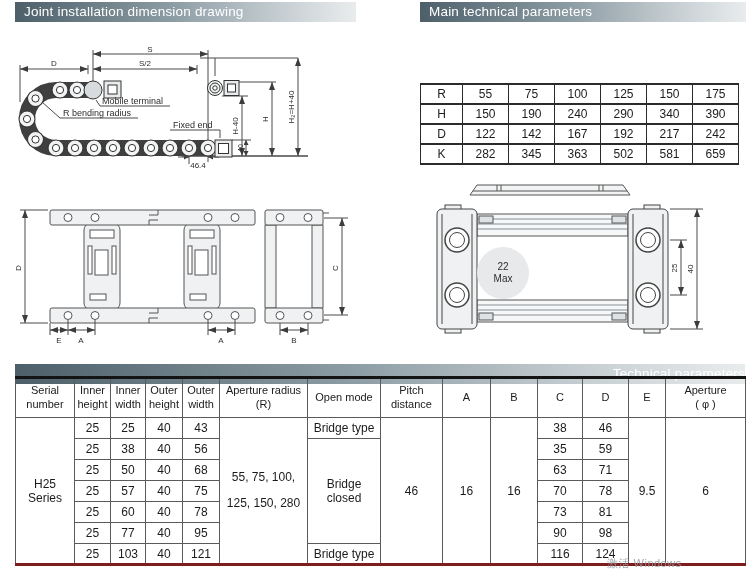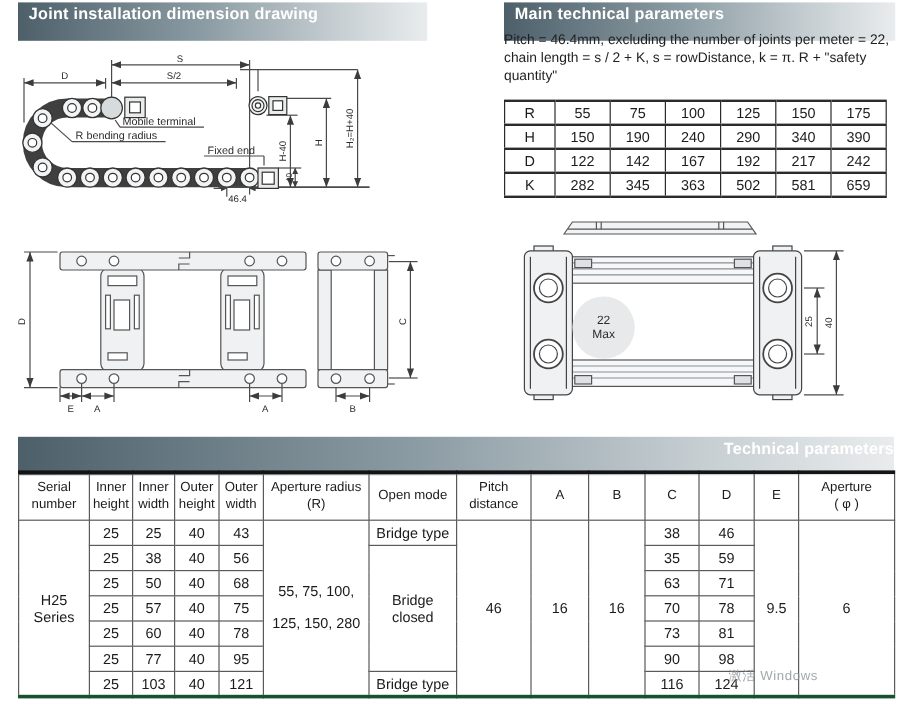--- a/index.html
+++ b/index.html
@@ -1,29 +1,29 @@
 <!DOCTYPE html>
 <html><head>
 <meta charset="utf-8">
 <style>
   html,body{margin:0;padding:0;background:#fff;}
   .page{position:relative;width:750px;height:586px;background:#fff;overflow:hidden;
         font-family:"Liberation Sans",sans-serif;color:#1b1b1b;}
-  .bar{position:absolute;height:32px;line-height:20px;padding-left:9px;box-sizing:border-box;
-       color:#fff;font-weight:700;font-size:13.5px;letter-spacing:.2px;
+  .bar{position:absolute;height:20px;line-height:20px;padding-left:9px;box-sizing:border-box;
+       color:#fff;font-weight:400;font-size:13.5px;letter-spacing:.2px;
        background:linear-gradient(to right,#4d606a,#8b9ba3 45%,#c6ced2 78%,#e9eced);}
   .bar1{left:15px;top:2px;width:341px;}
   .bar2{left:420px;top:2px;width:326px;}
   .bar3{left:15px;top:364px;width:730px;text-align:right;}
   .note{position:absolute;left:420px;top:27px;width:328px;font-size:11.5px;line-height:1.32;color:#1f1f1f;}
   table.rt{position:absolute;left:420px;top:83px;width:318px;border-collapse:collapse;table-layout:fixed;}
   .rt td{border:1px solid #2b2b2b;border-top-width:2px;border-bottom-width:2px;
          text-align:center;font-size:12px;height:18px;padding:0;color:#1c1c1c;}
-  table.spec{position:absolute;left:15px;top:392px;width:730px;border-collapse:collapse;table-layout:fixed;
-             border-top:3px solid #141414;border-bottom:3px solid #14532d;font-size:12px;}
+  table.spec{position:absolute;left:15px;top:376px;width:730px;border-collapse:collapse;table-layout:fixed;
+             border-top:3px solid #141414;border-bottom:3px solid #7f1d1d;font-size:12px;}
   .spec th,.spec td{border:1px solid #5a5a5a;text-align:center;vertical-align:middle;padding:0 2px;
                     color:#1b1b1b;font-weight:400;}
   .spec thead tr{height:40px;}
   .spec tbody tr{height:21px;}
   .spec th{font-size:11px;white-space:pre-line;line-height:1.25;}
   .preline{white-space:pre-line;}
   .lh2{line-height:2.1;}
   svg{position:absolute;overflow:visible;}
   .svg1{left:10px;top:44px;}
   .svg2{left:8px;top:196px;}
@@ -36,21 +36,20 @@
       letter-spacing:.5px;pointer-events:none;white-space:nowrap;}
 </style>
 </head>
 <body>
 
 <div class="page">
 
   <div class="bar bar1">Joint installation dimension drawing</div>
   <div class="bar bar2">Main technical parameters</div>
 
-  <div class="note">Pitch = 46.4mm, excluding the number of joints per meter = 22, chain length = s / 2 + K, s = rowDistance, k = π. R + "safety quantity"</div>
 
   <table class="rt">
     <colgroup>
         <col style="width:42px">
         <col style="width:46px">
         <col style="width:46px">
         <col style="width:46px">
         <col style="width:46px">
         <col style="width:46px">
         <col style="width:46px">

